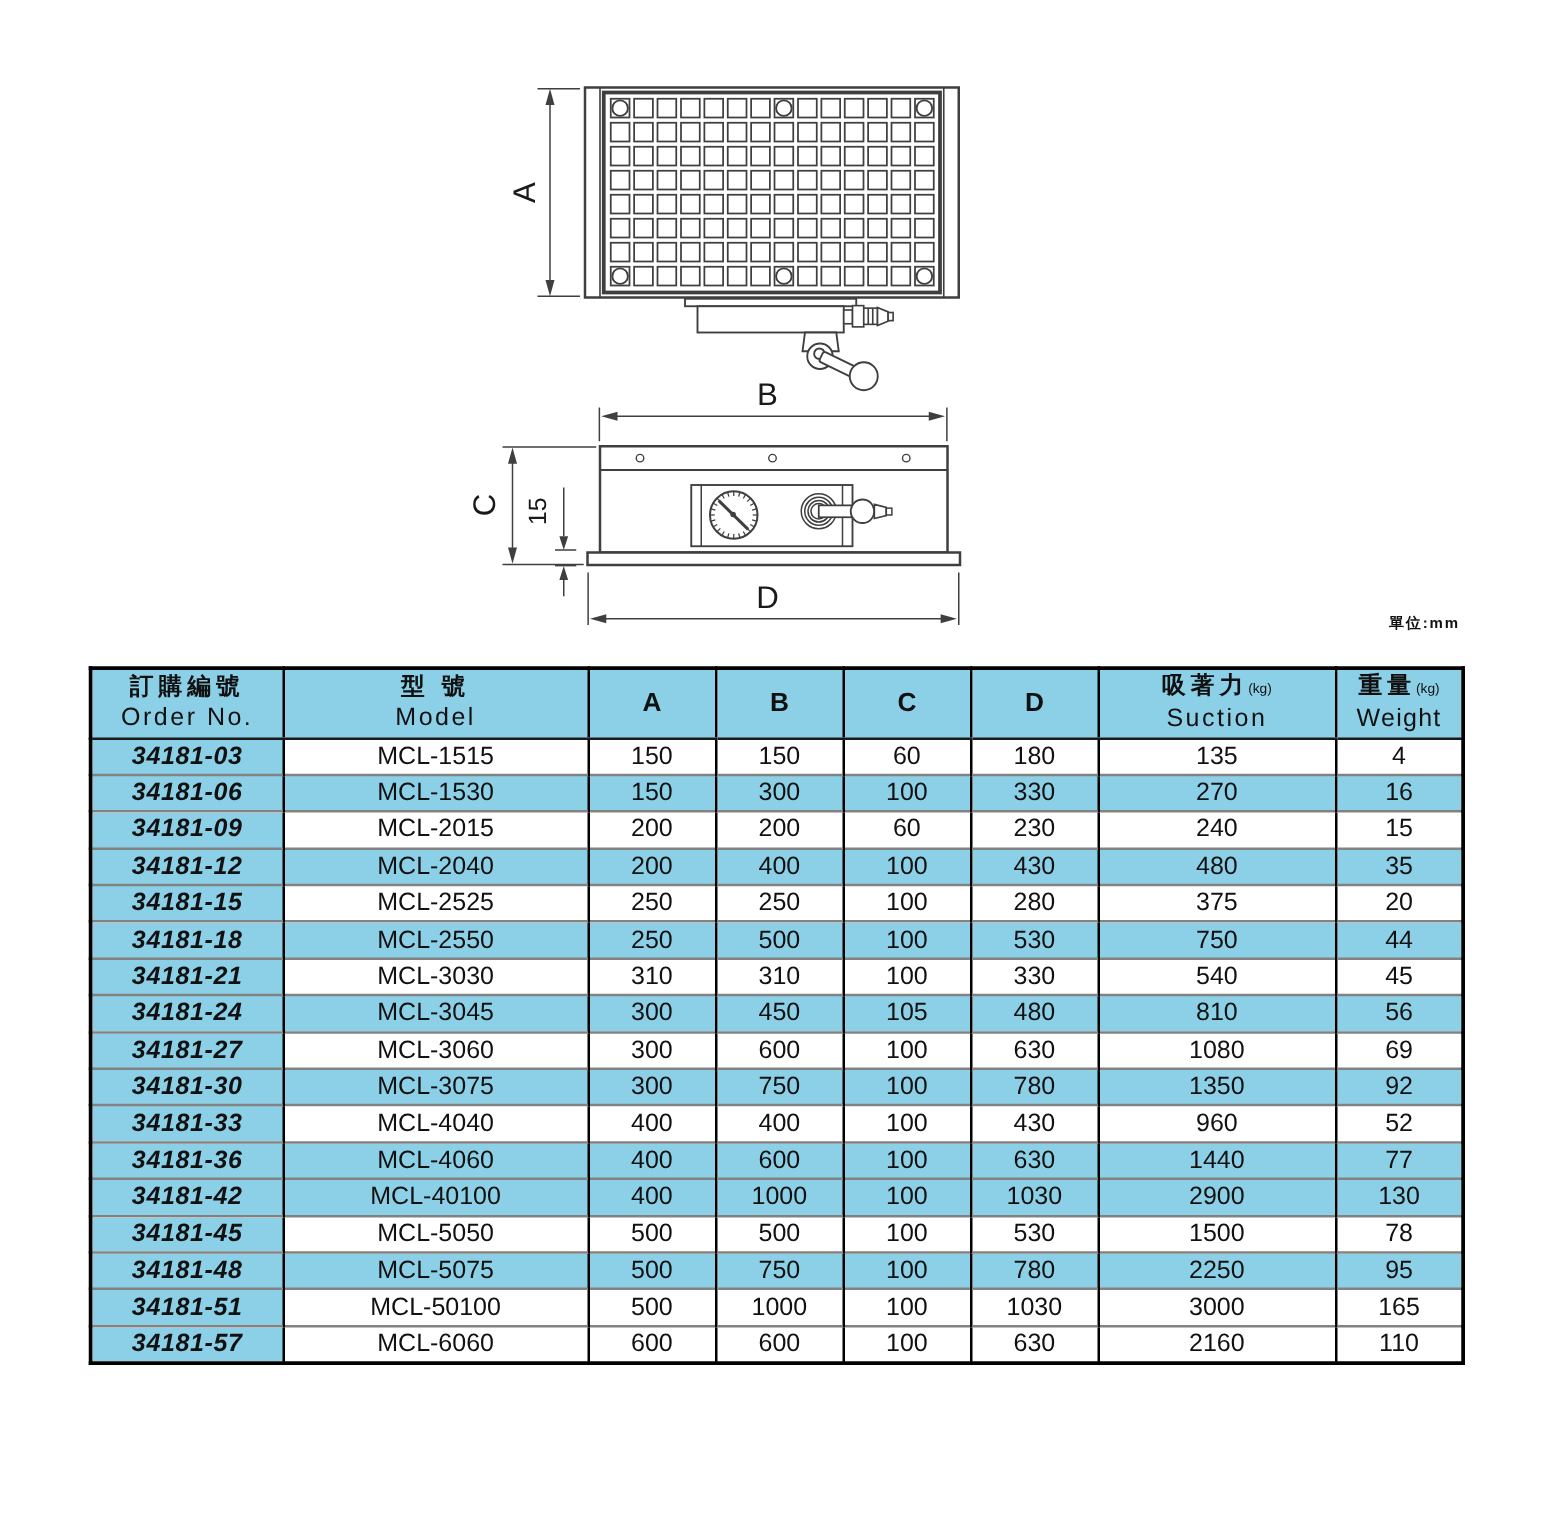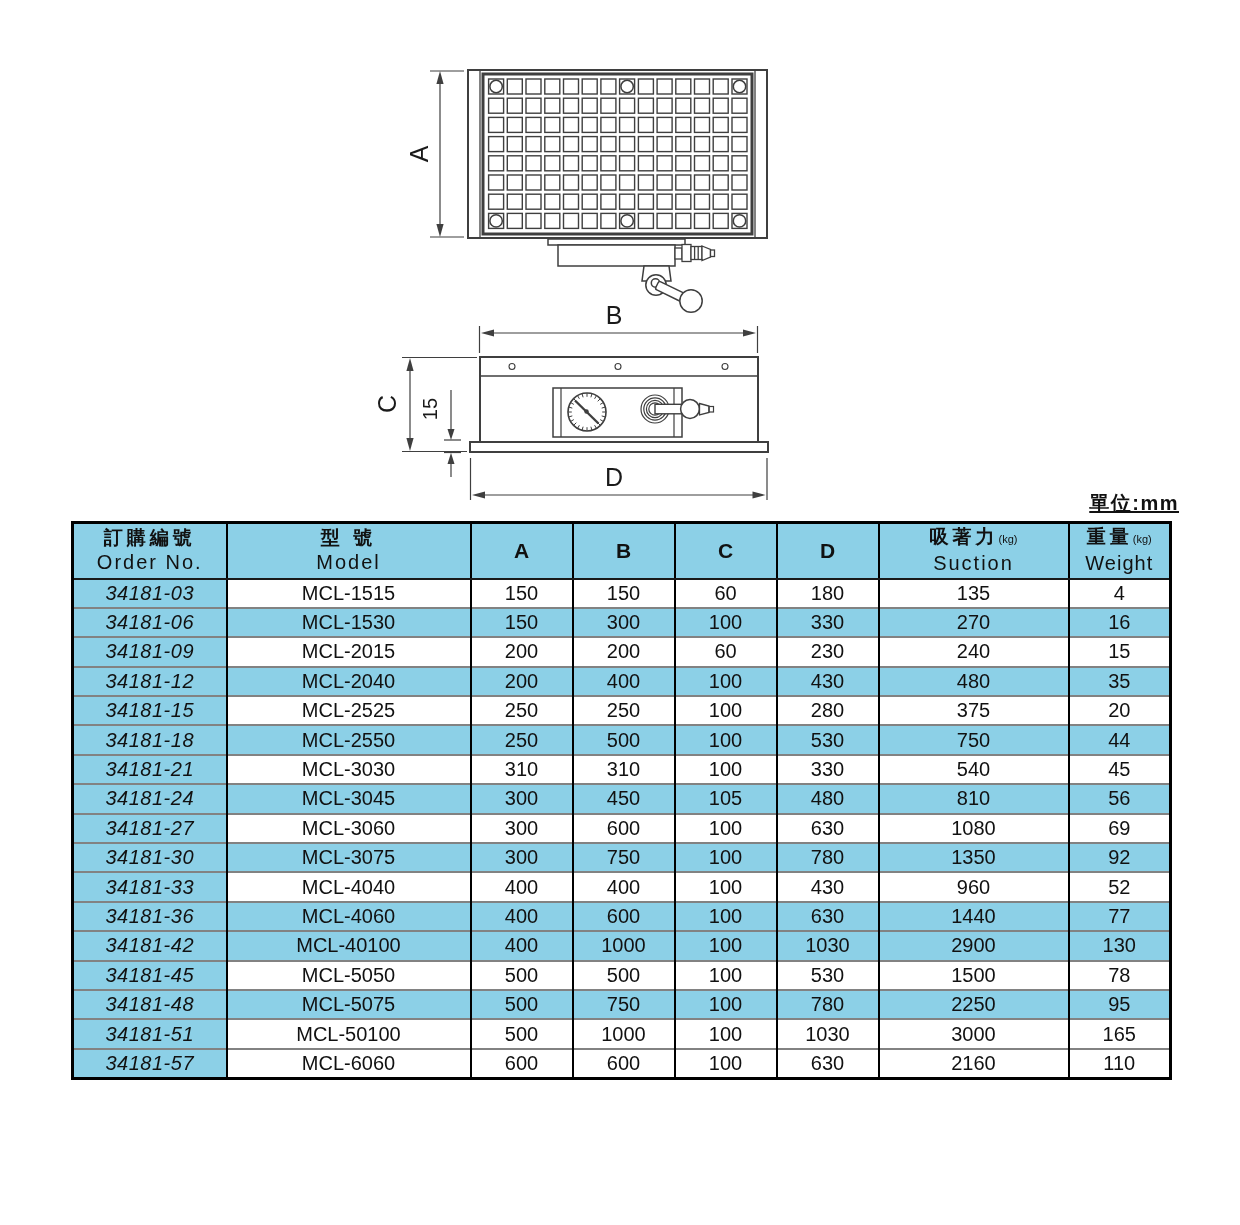--- a/index.html
+++ b/index.html
@@ -8,39 +8,39 @@
     font-family:"Liberation Sans","DejaVu Sans",sans-serif; color:#111;
   }
   :root {
     --blue:#8cd0e7;
     --line:#3f3f3f;
     --grayline:#828282;
   }
   svg.drawing { position:absolute; left:0; top:0; }
   svg text { fill:#1a1a1a; font-family:"Liberation Sans","DejaVu Sans",sans-serif; }
   .unit-label {
-    position:absolute; top:490px; right:61px;
-    font-size:20px; font-weight:bold; letter-spacing:1.5px;text-decoration:underline;
+    position:absolute; top:490px; right:72px;
+    font-size:12px; font-weight:bold; letter-spacing:1.5px;
   }
   table.spec {
-    position:absolute; left:71px; top:521px; width:1098px;
+    position:absolute; left:71px; top:533px; width:1098px;
     border-collapse:collapse; table-layout:fixed;
     border:3px solid #000;
   }
   table.spec th, table.spec td {
     border-left:2px solid #000;
     text-align:center; vertical-align:middle;
     padding:0; overflow:hidden; white-space:nowrap;
   }
   table.spec thead tr { height:56px; }
   table.spec thead th { background:var(--blue); border-bottom:2px solid #1a1a1a; }
   table.spec tbody tr { height:29.4px; }
   table.spec tbody td { background:#fff; border-top:2px solid var(--grayline); font-size:20px; }
   table.spec tbody tr.alt td { background:var(--blue); }
-  table.spec tbody td.c-order { background:var(--blue); font-weight:normal; font-style:italic; letter-spacing:0.5px; }
+  table.spec tbody td.c-order { background:var(--blue); font-weight:bold; font-style:italic; letter-spacing:0.5px; }
   .zh { font-size:19px; letter-spacing:4px; line-height:24px; }
   .en { font-size:20px; font-weight:normal; letter-spacing:2px; line-height:25px; }
   .en.tight { letter-spacing:1px; }
   .kg { font-size:11px; font-weight:normal; letter-spacing:0; }
   th.dimcol { font-size:21px; font-weight:bold; }
 </style>
 </head>
 <body>
 
 <div class="page">

